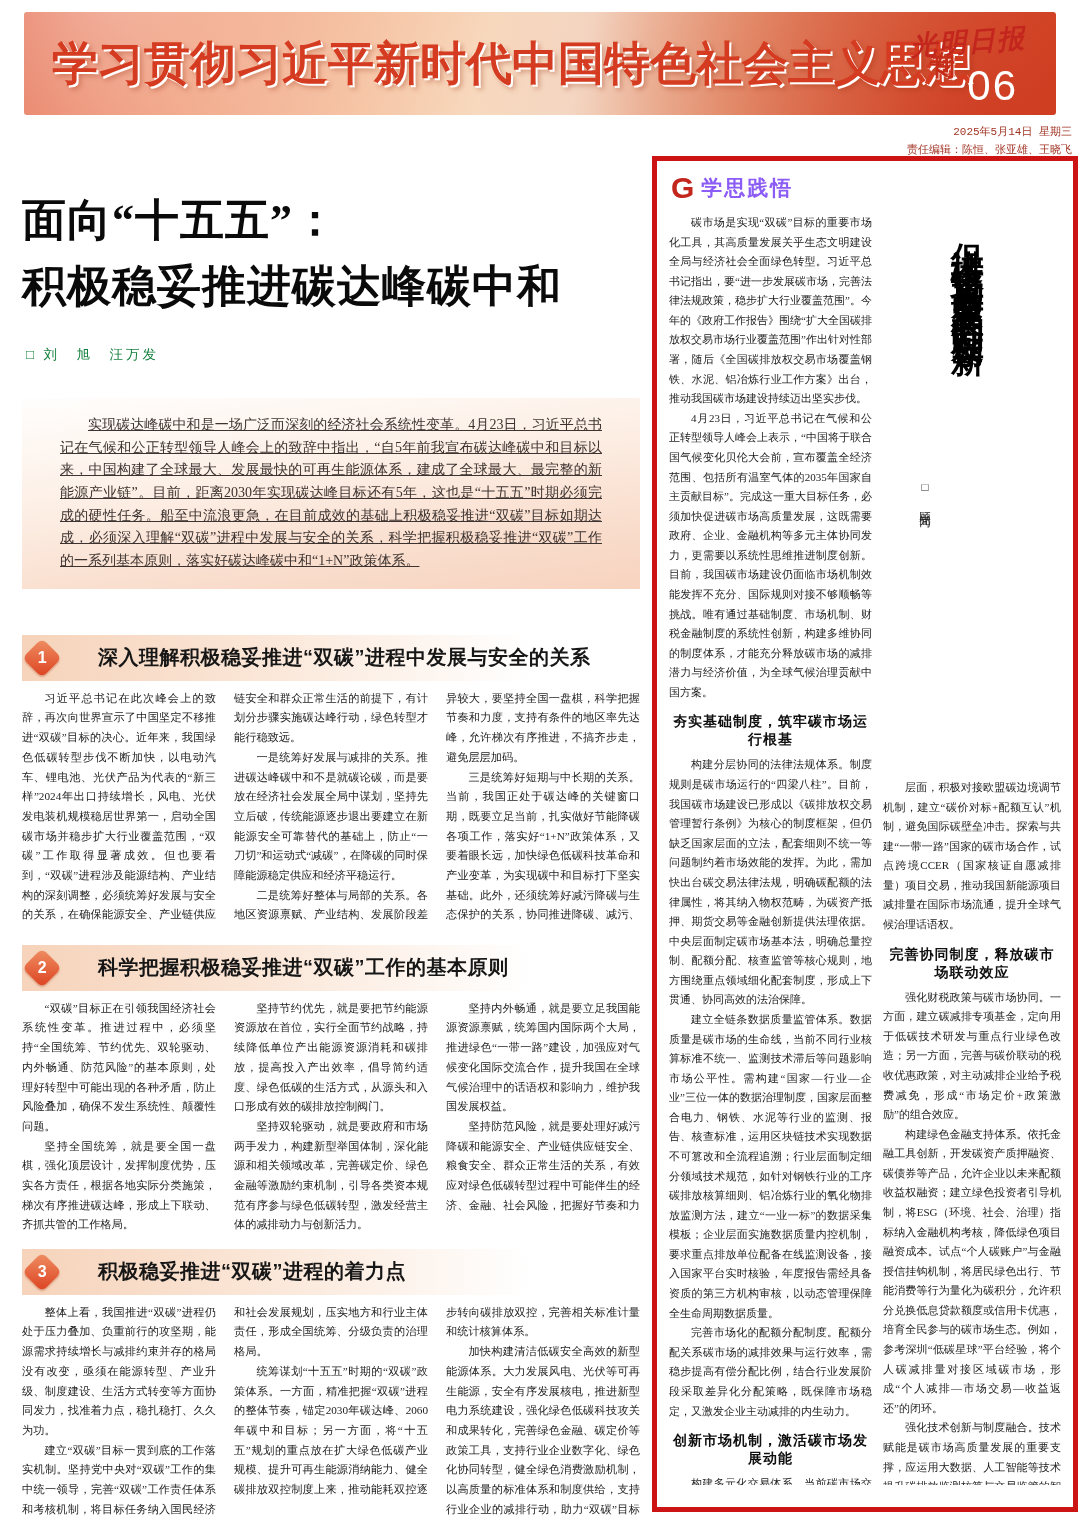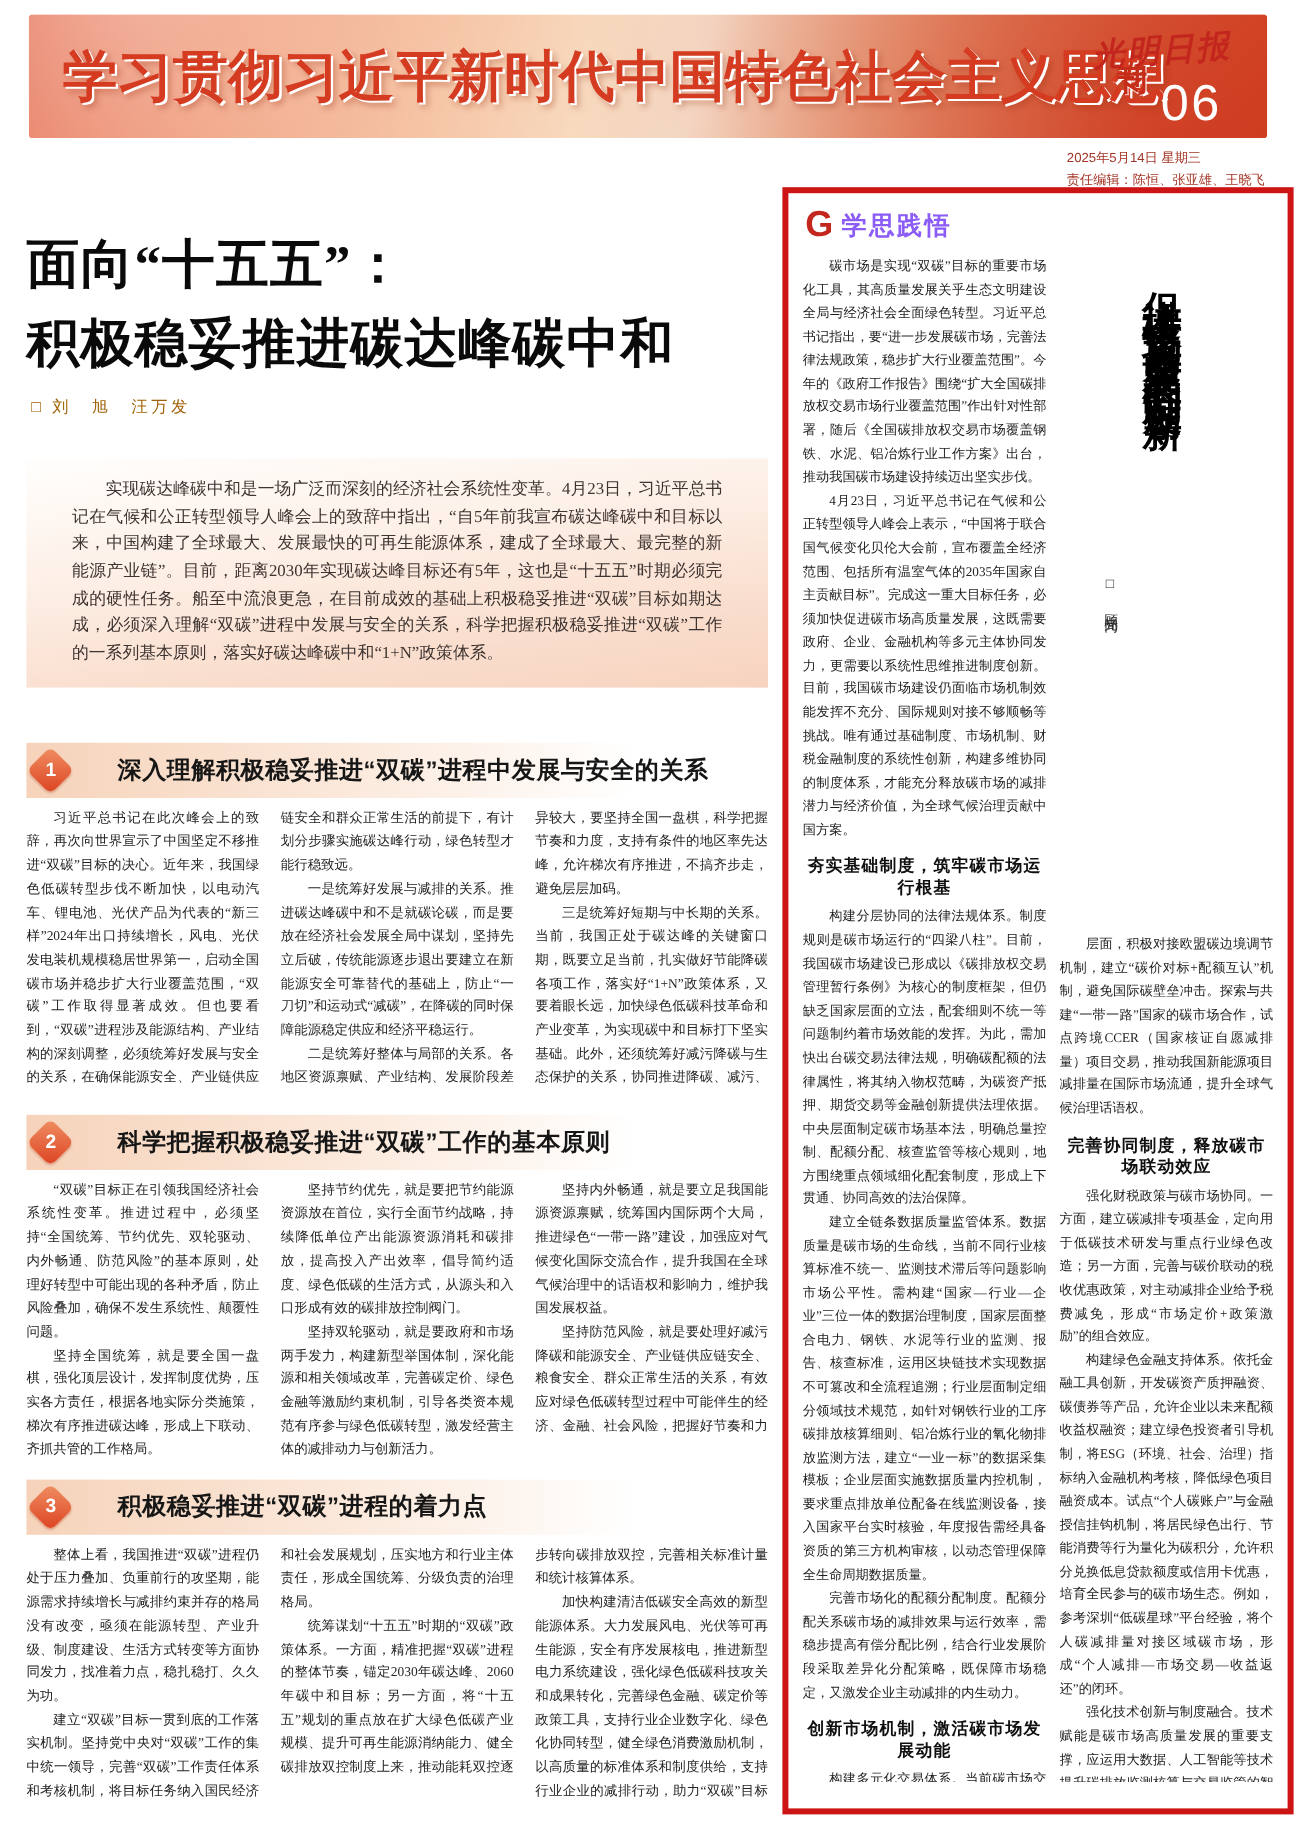--- a/index.html
+++ b/index.html
@@ -31,31 +31,31 @@
   .masthead{
     position:absolute;right:30px;top:12px;font-size:27px;font-weight:700;font-style:italic;
     color:#c3261d;transform:rotate(-4deg);letter-spacing:2px;
   }
   .page-num{
     position:absolute;right:38px;top:50px;font-family:"Liberation Sans",sans-serif;
     font-size:42px;color:#fff;letter-spacing:2px;
   }
   
   .dateblock{
-    position:absolute;right:26px;top:124px;text-align:left;
-    font-family:Liberation Sans, sans-serif;font-size:11px;line-height:1.6;color:#a23525;
+    position:absolute;right:8px;top:124px;text-align:right;
+    font-family:Liberation Mono, monospace;font-size:11px;line-height:1.6;color:#a23525;
   }
   
   .main{position:absolute;left:22px;top:188px;width:618px;}
   .headline{margin:0;font-size:44px;line-height:1.5;font-weight:900;color:#0a0a0a;letter-spacing:1px;}
-  .byline{margin:10px 0 0 4px;font-size:13.5px;color:#a16207;letter-spacing:3px;}
+  .byline{margin:26px 0 0 4px;font-size:13.5px;color:#15803d;letter-spacing:3px;}
   .intro{
     margin-top:34px;padding:16px 38px;box-sizing:border-box;
     background:linear-gradient(172deg,#fffefd 0%,#fdf0e7 38%,#f9dccb 78%,#f7d3bf 100%);
-    font-size:14px;line-height:1.62;color:#3d3330;text-align:justify;text-indent:2em;
+    font-size:14px;line-height:1.62;color:#3d3330;text-align:justify;text-indent:2em;text-decoration:underline;
   }
   .sec-head{
     margin-top:46px;height:46px;display:flex;align-items:center;
     background:linear-gradient(90deg,#f6d3ba 0%,#fbe8da 42%,rgba(255,255,255,0) 82%);
   }
   .sec-head.mt2{margin-top:12px;}
   .sec-head.mt3{margin-top:10px;}
   .diamond{
     width:28px;height:28px;margin:0 18px 0 6px;flex:0 0 auto;border-radius:6px;
     background:linear-gradient(135deg,#f09064 0%,#dc4120 100%);transform:rotate(45deg);

